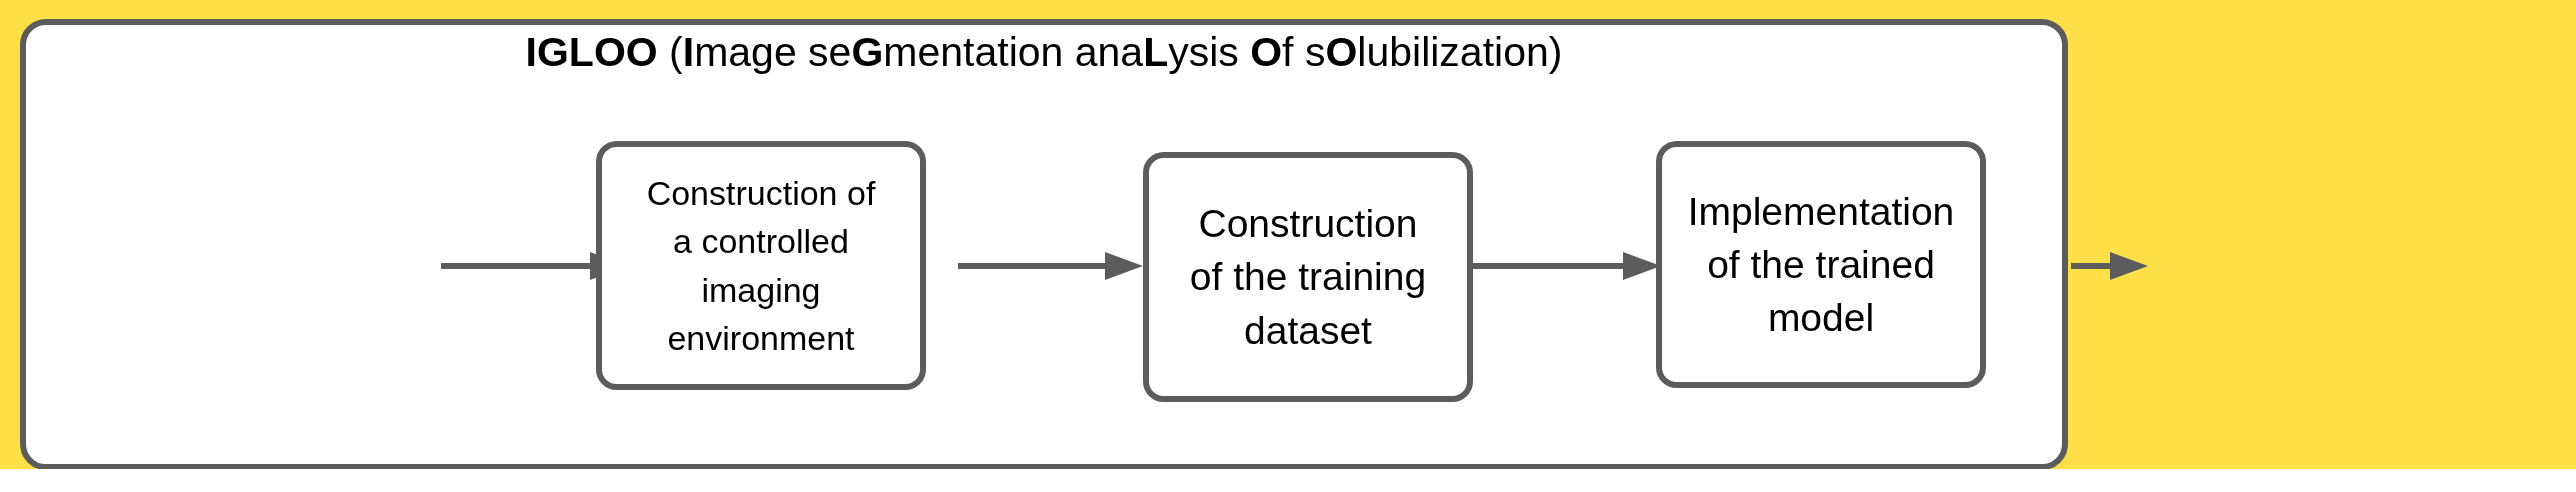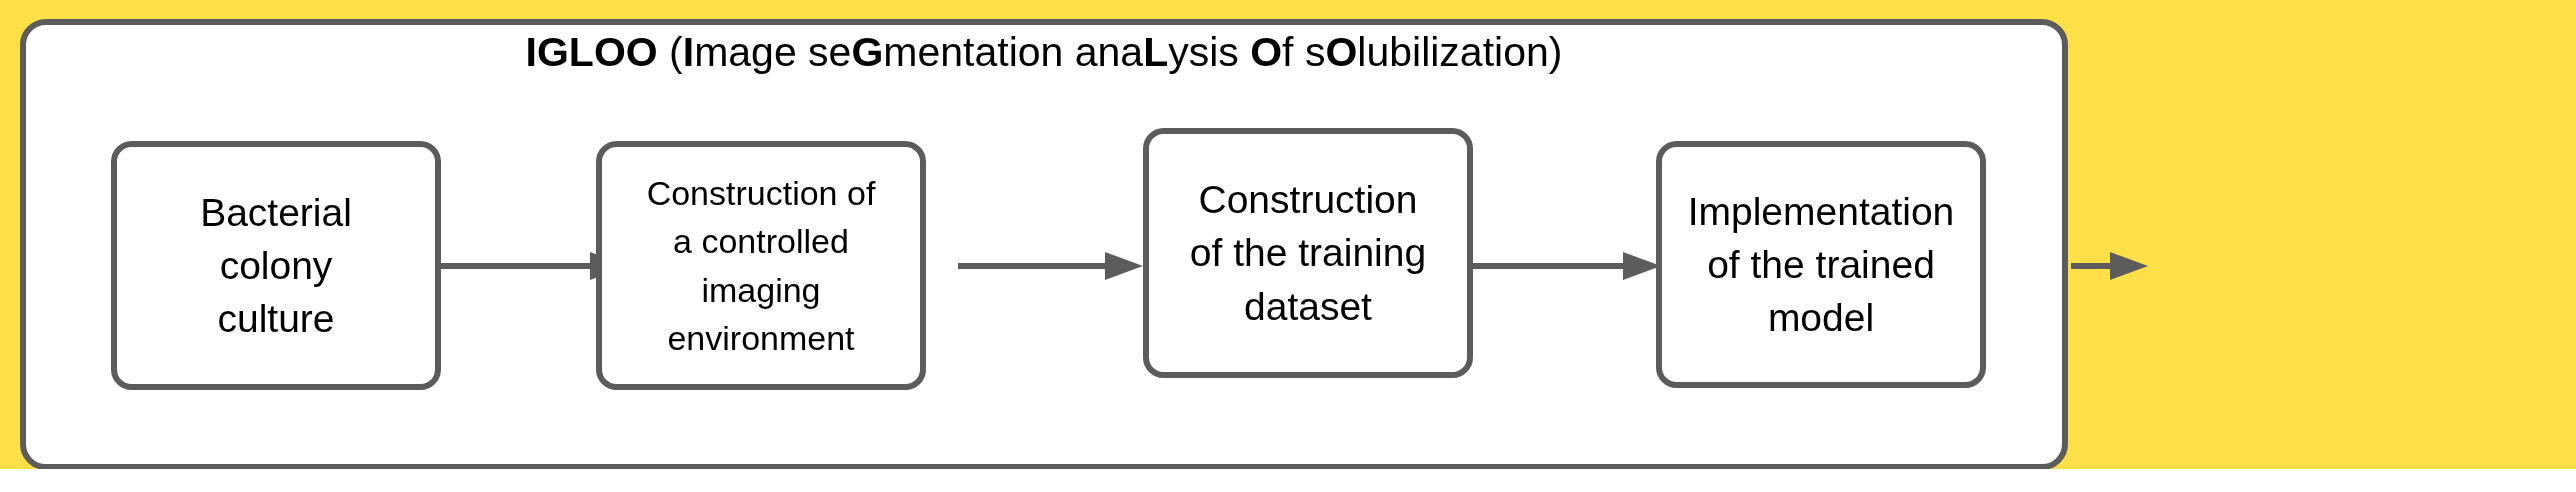--- a/index.html
+++ b/index.html
@@ -48,21 +48,21 @@
     display: flex;
     align-items: center;
     justify-content: center;
     text-align: center;
     font-size: 39px;
     line-height: 1.36;
   }
   .node .label { white-space: pre-line; }
   #node-1 { left: 111px;  top: 141px; width: 330px; height: 249px; }
   #node-2 { left: 596px;  top: 141px; width: 330px; height: 249px; font-size: 34px; line-height: 1.42; }
-  #node-3 { left: 1143px; top: 128px; width: 330px; height: 250px; }
+  #node-3 { left: 1143px; top: 152px; width: 330px; height: 250px; }
   #node-4 { left: 1656px; top: 141px; width: 330px; height: 247px; }
   #node-5 { left: 2147px; top: 123px; width: 411px; height: 285px; }
   .arrow {
     position: absolute;
     top: 263px;
     height: 6px;
     background: #5c5c5c;
   }
   .arrow::after {
     content: "";
@@ -83,25 +83,20 @@
 </style>
 </head>
 <body>
 
 <div class="canvas">
 
   <div class="frame"></div>
 
   <div class="title"><span class="b">IGLOO</span><span> (</span><span class="b">I</span><span>mage se</span><span class="b">G</span><span>mentation ana</span><span class="b">L</span><span>ysis </span><span class="b">O</span><span>f s</span><span class="b">O</span><span>lubilization)</span></div>
 
-  <div class="node" id="node-1">
-    <span class="label">Bacterial
-colony
-culture</span>
-  </div>
 
   <div class="arrow" id="arrow-1"></div>
 
   <div class="node" id="node-2">
     <span class="label">Construction of
 a controlled
 imaging
 environment</span>
   </div>
 

